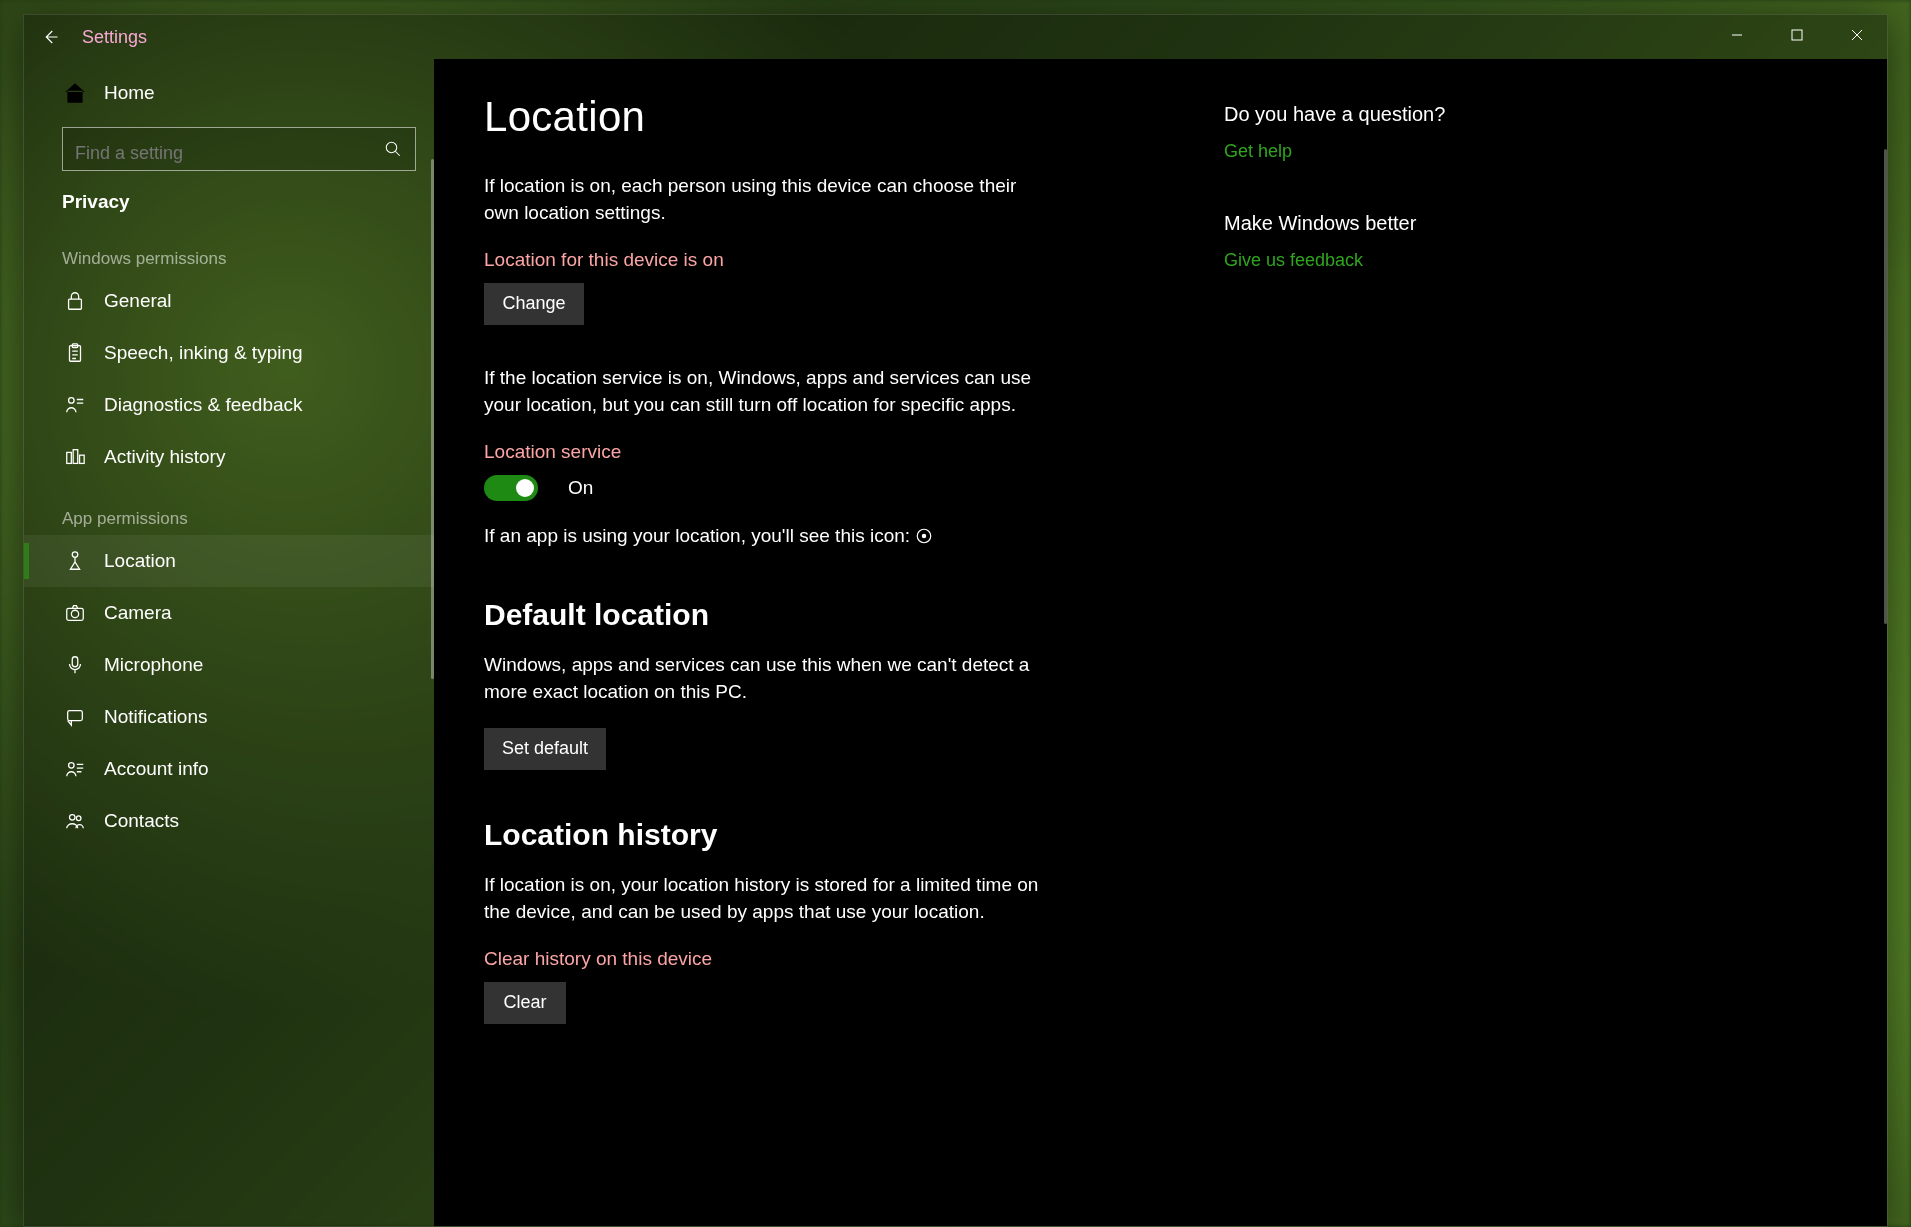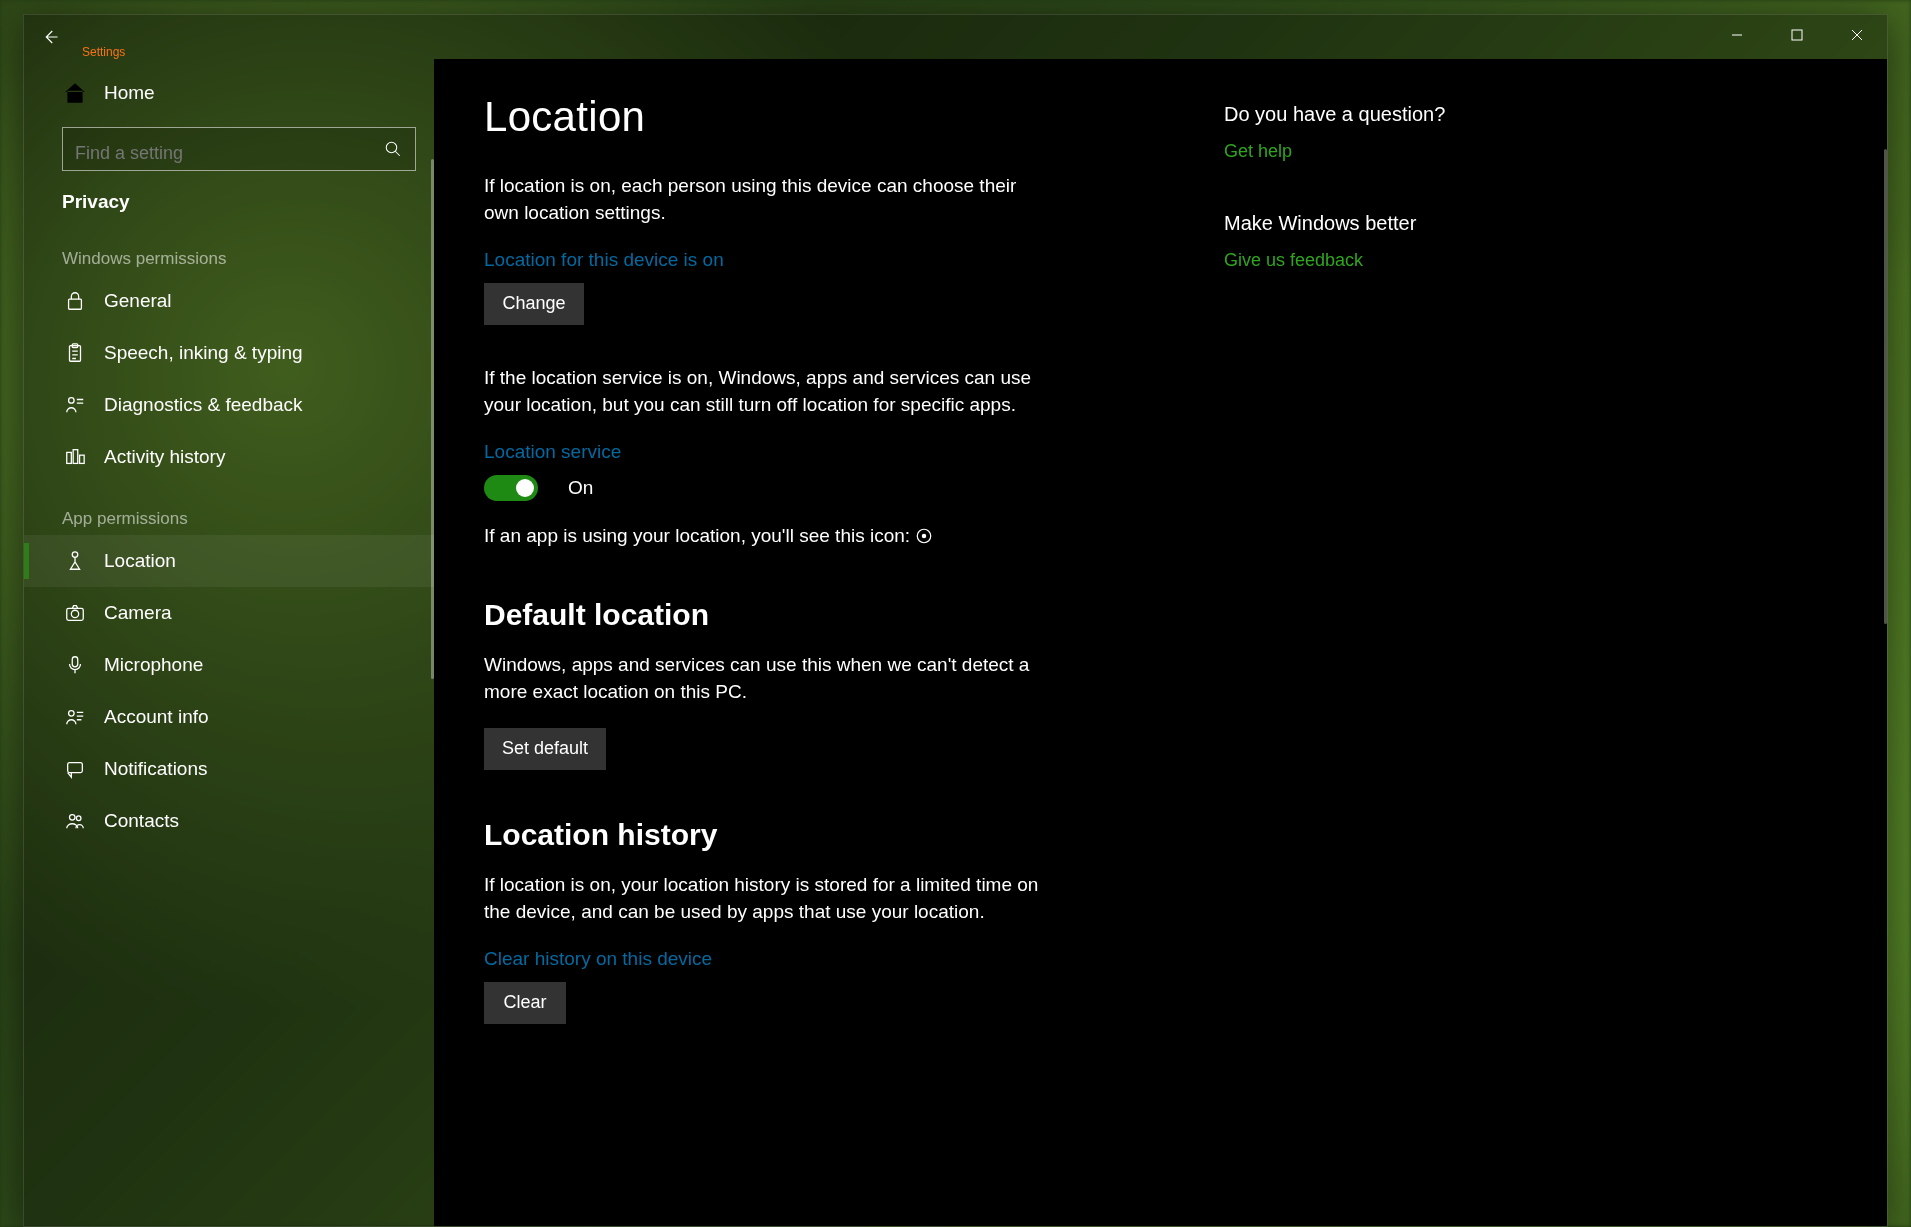--- a/index.html
+++ b/index.html
@@ -25,23 +25,23 @@
     background: rgba(0,0,0,0.32); 
     box-shadow: 0 8px 40px rgba(0,0,0,.55);
     border: 1px solid rgba(255,255,255,.12);
     overflow: hidden;
     display: flex;
     flex-direction: column;
   }
   
   .titlebar {
     height: 44px;
-    display: flex; align-items: flex-end;
-    color: #f97316;
-    font-size: 12px;
+    display: flex; align-items: center;
+    color: #f9a8d4;
+    font-size: 18px;
     position: relative;
     z-index: 5;
   }
   .back-btn {
     width: 52px; height: 44px;
     display:flex; align-items:center; justify-content:center;
     color:#fff; cursor:pointer;
   }
   .back-btn svg{width:18px;height:18px;stroke:#fff;stroke-width:1.5;fill:none;}
   .title-text { padding-left: 6px; }
@@ -162,21 +162,21 @@
     color:#fff;
   }
   .para {
     font-size: 19px;
     line-height: 1.42;
     color:#fff;
     max-width: 570px;
     margin-bottom: 22px;
   }
   .label {
-    font-size: 19px; color:#0369a1; margin-bottom: 12px;
+    font-size: 19px; color:#fca5a5; margin-bottom: 12px;
   }
   .btn {
     display:inline-flex; align-items:center; justify-content:center;
     min-width: 100px; height: 42px;
     padding: 0 18px;
     background:#333; color:#fff;
     font-size: 18px;
     border:none; cursor:pointer;
   }
   .toggle {
@@ -336,35 +336,35 @@
             <svg viewBox="0 0 24 24">
               <rect x="9" y="3" width="6" height="11" rx="3"></rect>
               <path d="M6 11a6 6 0 0 0 12 0M12 17v4"></path>
             </svg>
           </span>
         <span>Microphone</span>
       </div>
       <div class="nav-item">
         <span class="icon">
             <svg viewBox="0 0 24 24">
+              <rect x="4" y="5" width="16" height="11" rx="2"></rect>
+              <path d="M4 16l4 5v-5"></path>
+            </svg>
+          </span>
+        <span>Notifications</span>
+      </div>
+      <div class="nav-item">
+        <span class="icon">
+            <svg viewBox="0 0 24 24">
               <circle cx="8" cy="8" r="3"></circle>
               <path d="M3 20c0-3 2.5-5 5-5s5 2 5 5"></path>
               <path d="M14 7h7M14 11h7M14 15h5"></path>
             </svg>
           </span>
         <span>Account info</span>
-      </div>
-      <div class="nav-item">
-        <span class="icon">
-            <svg viewBox="0 0 24 24">
-              <rect x="4" y="5" width="16" height="11" rx="2"></rect>
-              <path d="M4 16l4 5v-5"></path>
-            </svg>
-          </span>
-        <span>Notifications</span>
       </div>
       <div class="nav-item">
         <span class="icon">
             <svg viewBox="0 0 24 24">
               <circle cx="9" cy="8" r="3"></circle>
               <circle cx="16" cy="9" r="2.5"></circle>
               <path d="M3 20c0-3 3-5 6-5s6 2 6 5M13 20c0-2 1.5-4 4-4s4 2 4 4"></path>
             </svg>
           </span>
         <span>Contacts</span>

